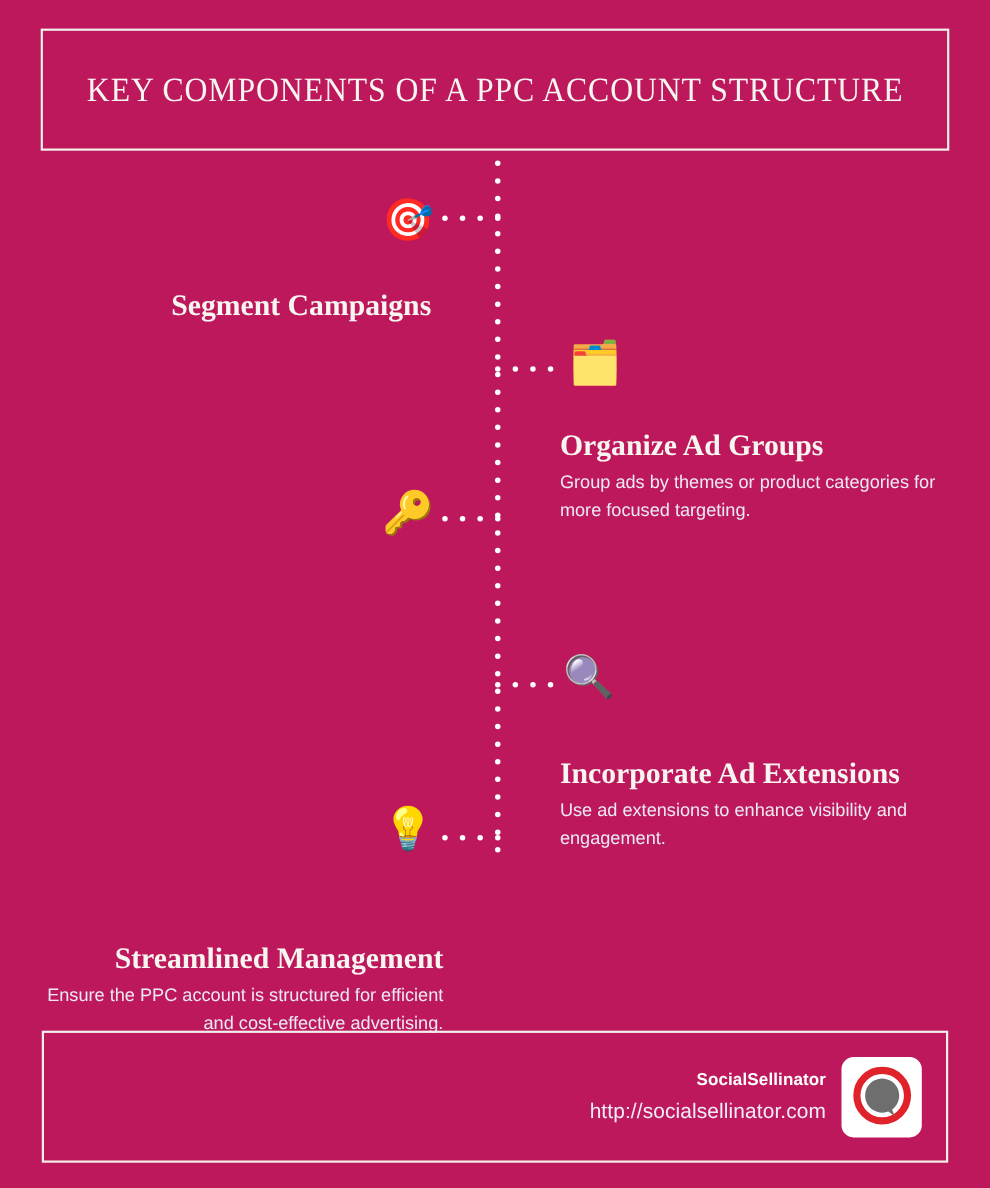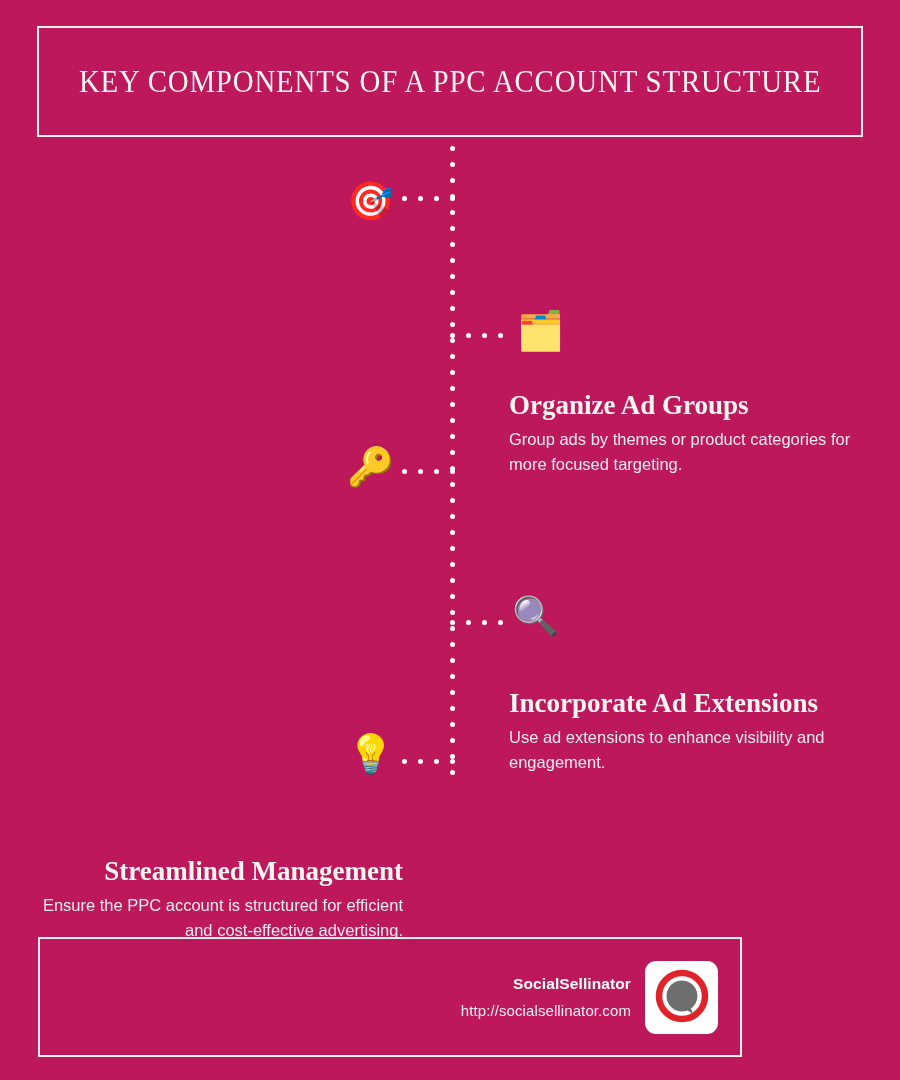--- a/index.html
+++ b/index.html
@@ -105,21 +105,21 @@
     text-align: center;
     width: 56px;
     user-select: none;
   }
 
   
   .footer-box {
     position: absolute;
     left: 38px;
     top: 937px;
-    width: 704px;
+    width: 824px;
     height: 120px;
     border: 2px solid #f2f0ea;
   }
 
   .footer-inner {
     position: absolute;
     right: 22px;
     top: 0;
     height: 100%;
     display: flex;
@@ -132,21 +132,21 @@
   .brand-name {
     font-family: "Liberation Sans", sans-serif;
     font-size: 15.5px;
     font-weight: 700;
     color: #ffffff;
     letter-spacing: 0.1px;
   }
 
   .brand-url {
     font-family: "Liberation Sans", sans-serif;
-    font-size: 15px;
+    font-size: 19px;
     font-weight: 400;
     color: #f0eef4;
     margin-top: 9px;
     letter-spacing: 0.1px;
   }
 
   .logo-tile {
     width: 73px;
     height: 73px;
     background: #ffffff;
@@ -204,20 +204,21 @@
       <div class="dot" style="top: 544px; left: 0px;"></div>
       <div class="dot" style="top: 560px; left: 0px;"></div>
       <div class="dot" style="top: 576px; left: 0px;"></div>
       <div class="dot" style="top: 592px; left: 0px;"></div>
       <div class="dot" style="top: 608px; left: 0px;"></div>
       <div class="dot" style="top: 624px; left: 0px;"></div>
     </div>
 
   <div class="emoji" style="left:343px; top:182px;">🎯</div>
   <div class="block right-side" style="left:42px; top:262px; width:350px;">
+    <div class="heading">Segment Campaigns</div>
   </div>
 
   <div class="emoji" style="left:513px; top:312px;">🗂️</div>
   <div class="block left-side" style="left:509px; top:390px; width:352px;">
     <div class="heading">Organize Ad Groups</div>
     <div class="body-text">Group ads by themes or product categories for more focused targeting.</div>
   </div>
 
   <div class="emoji" style="left:343px; top:448px;">🔑</div>
 

